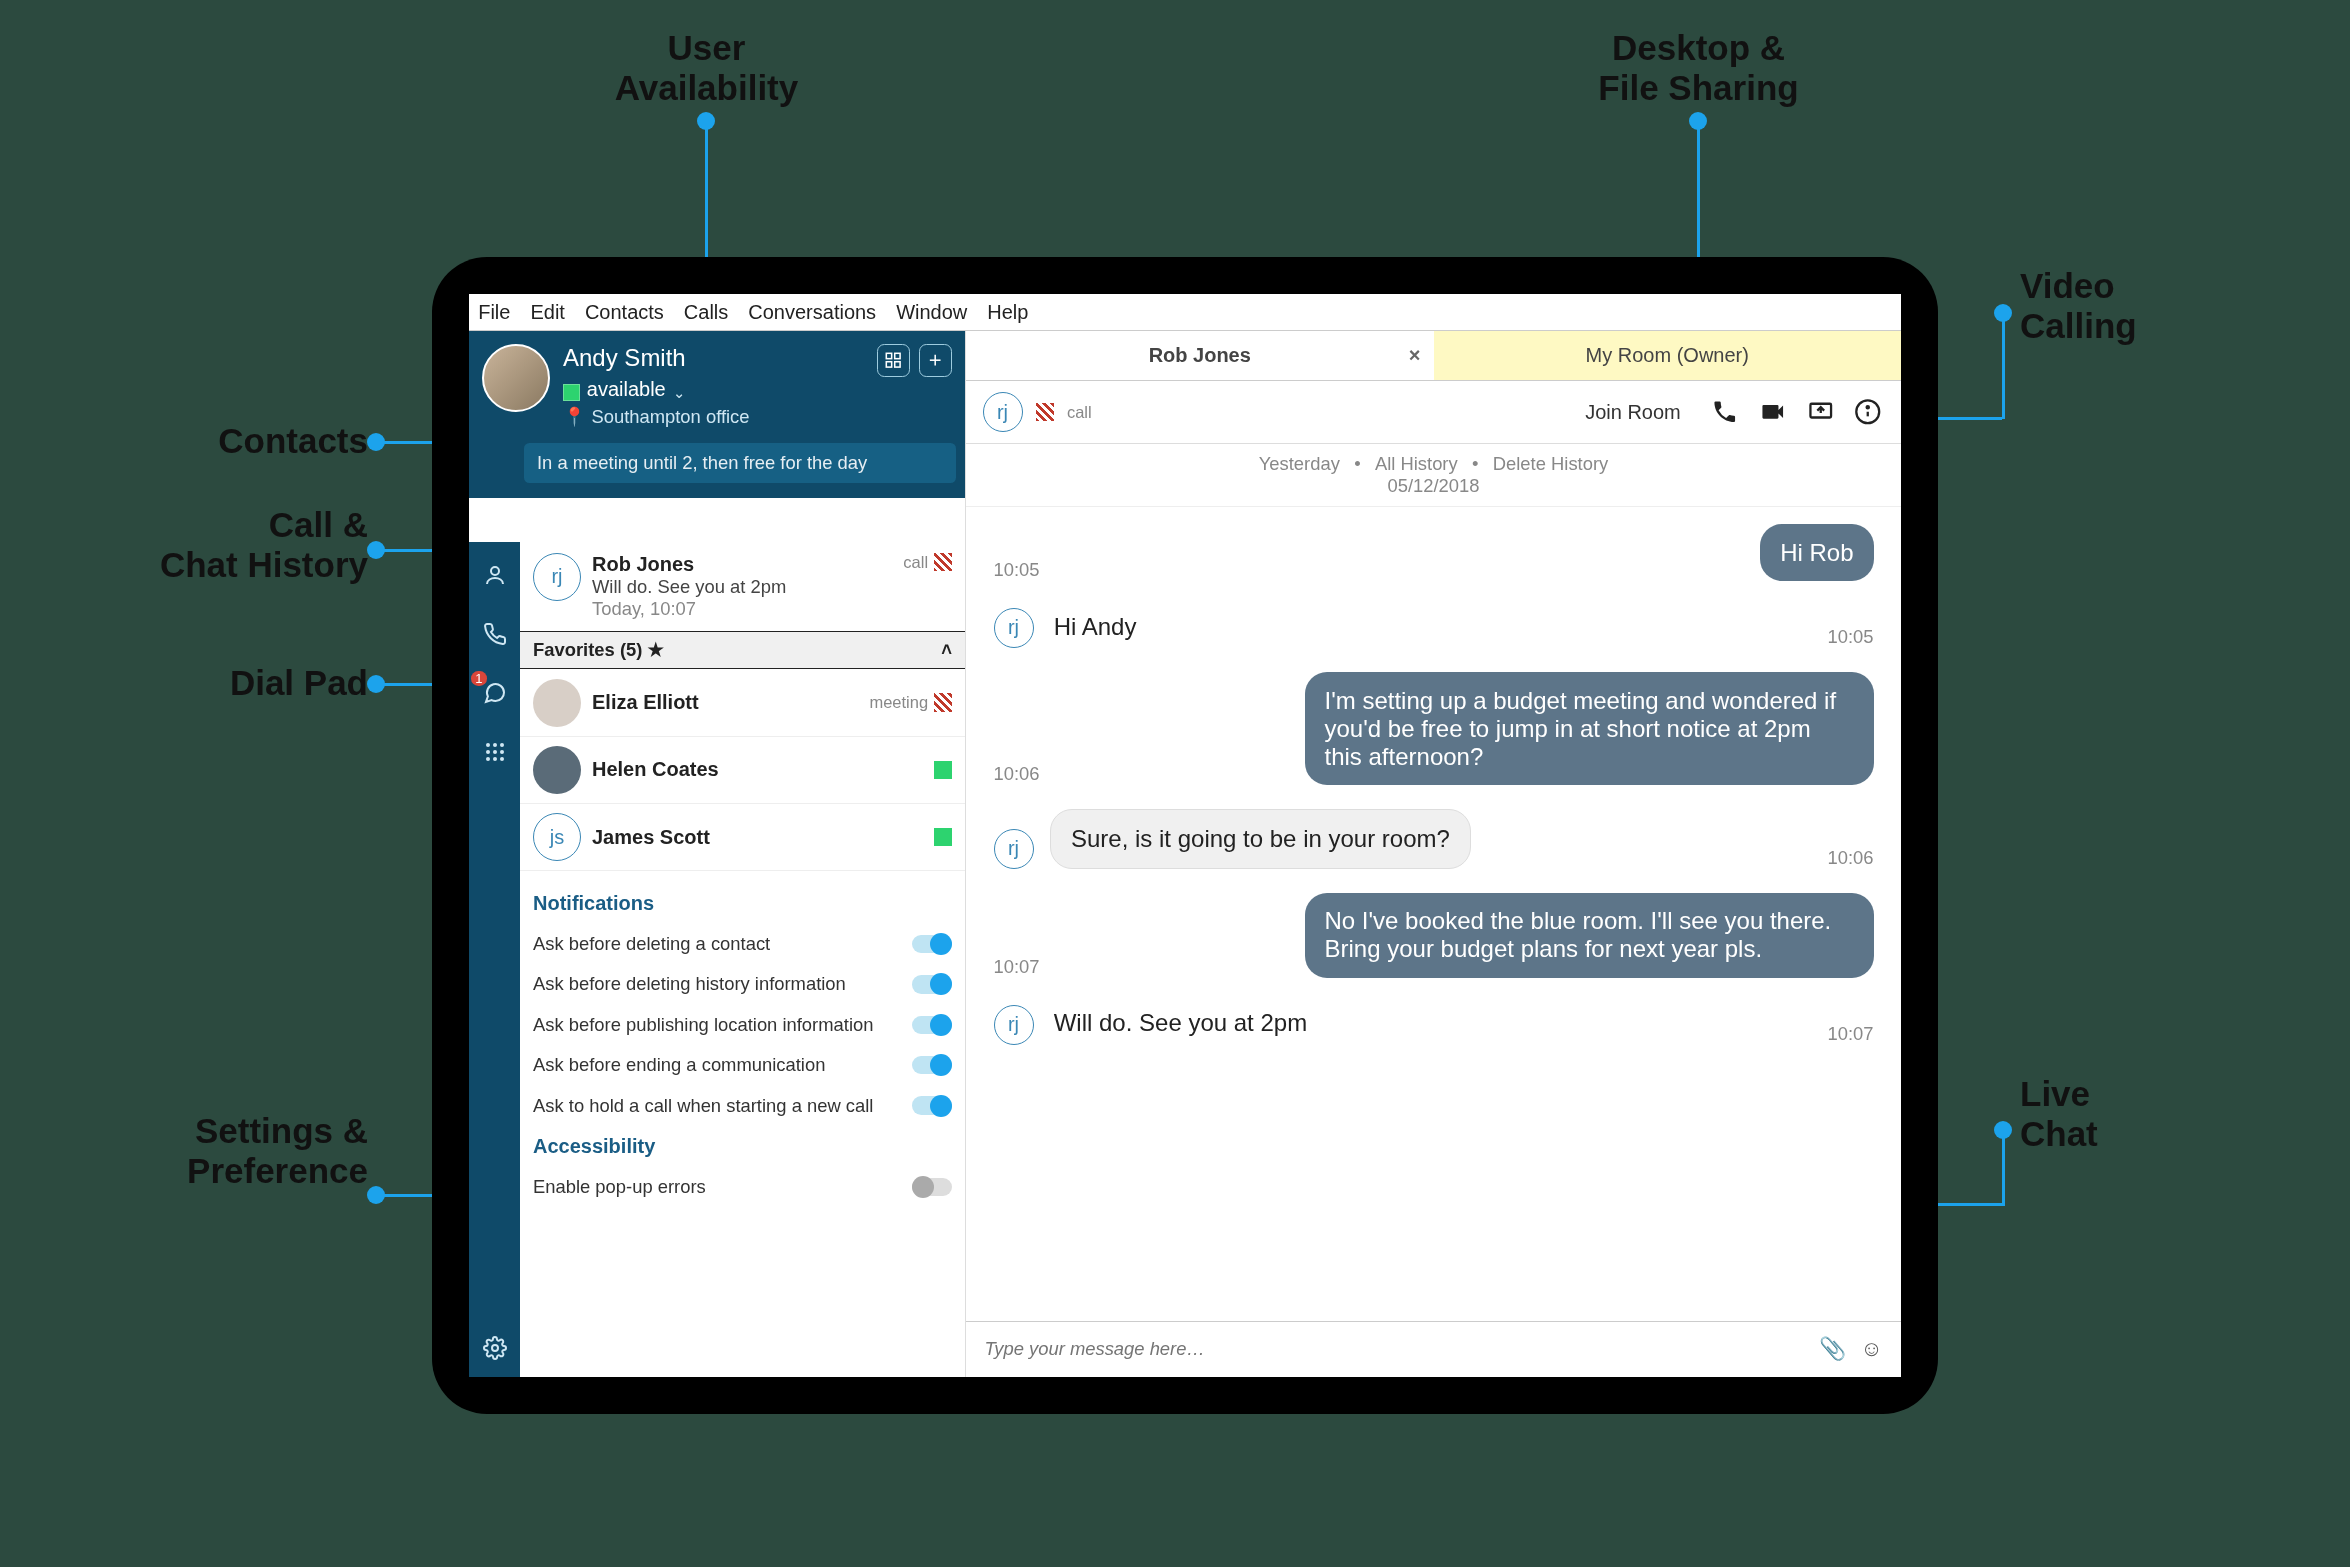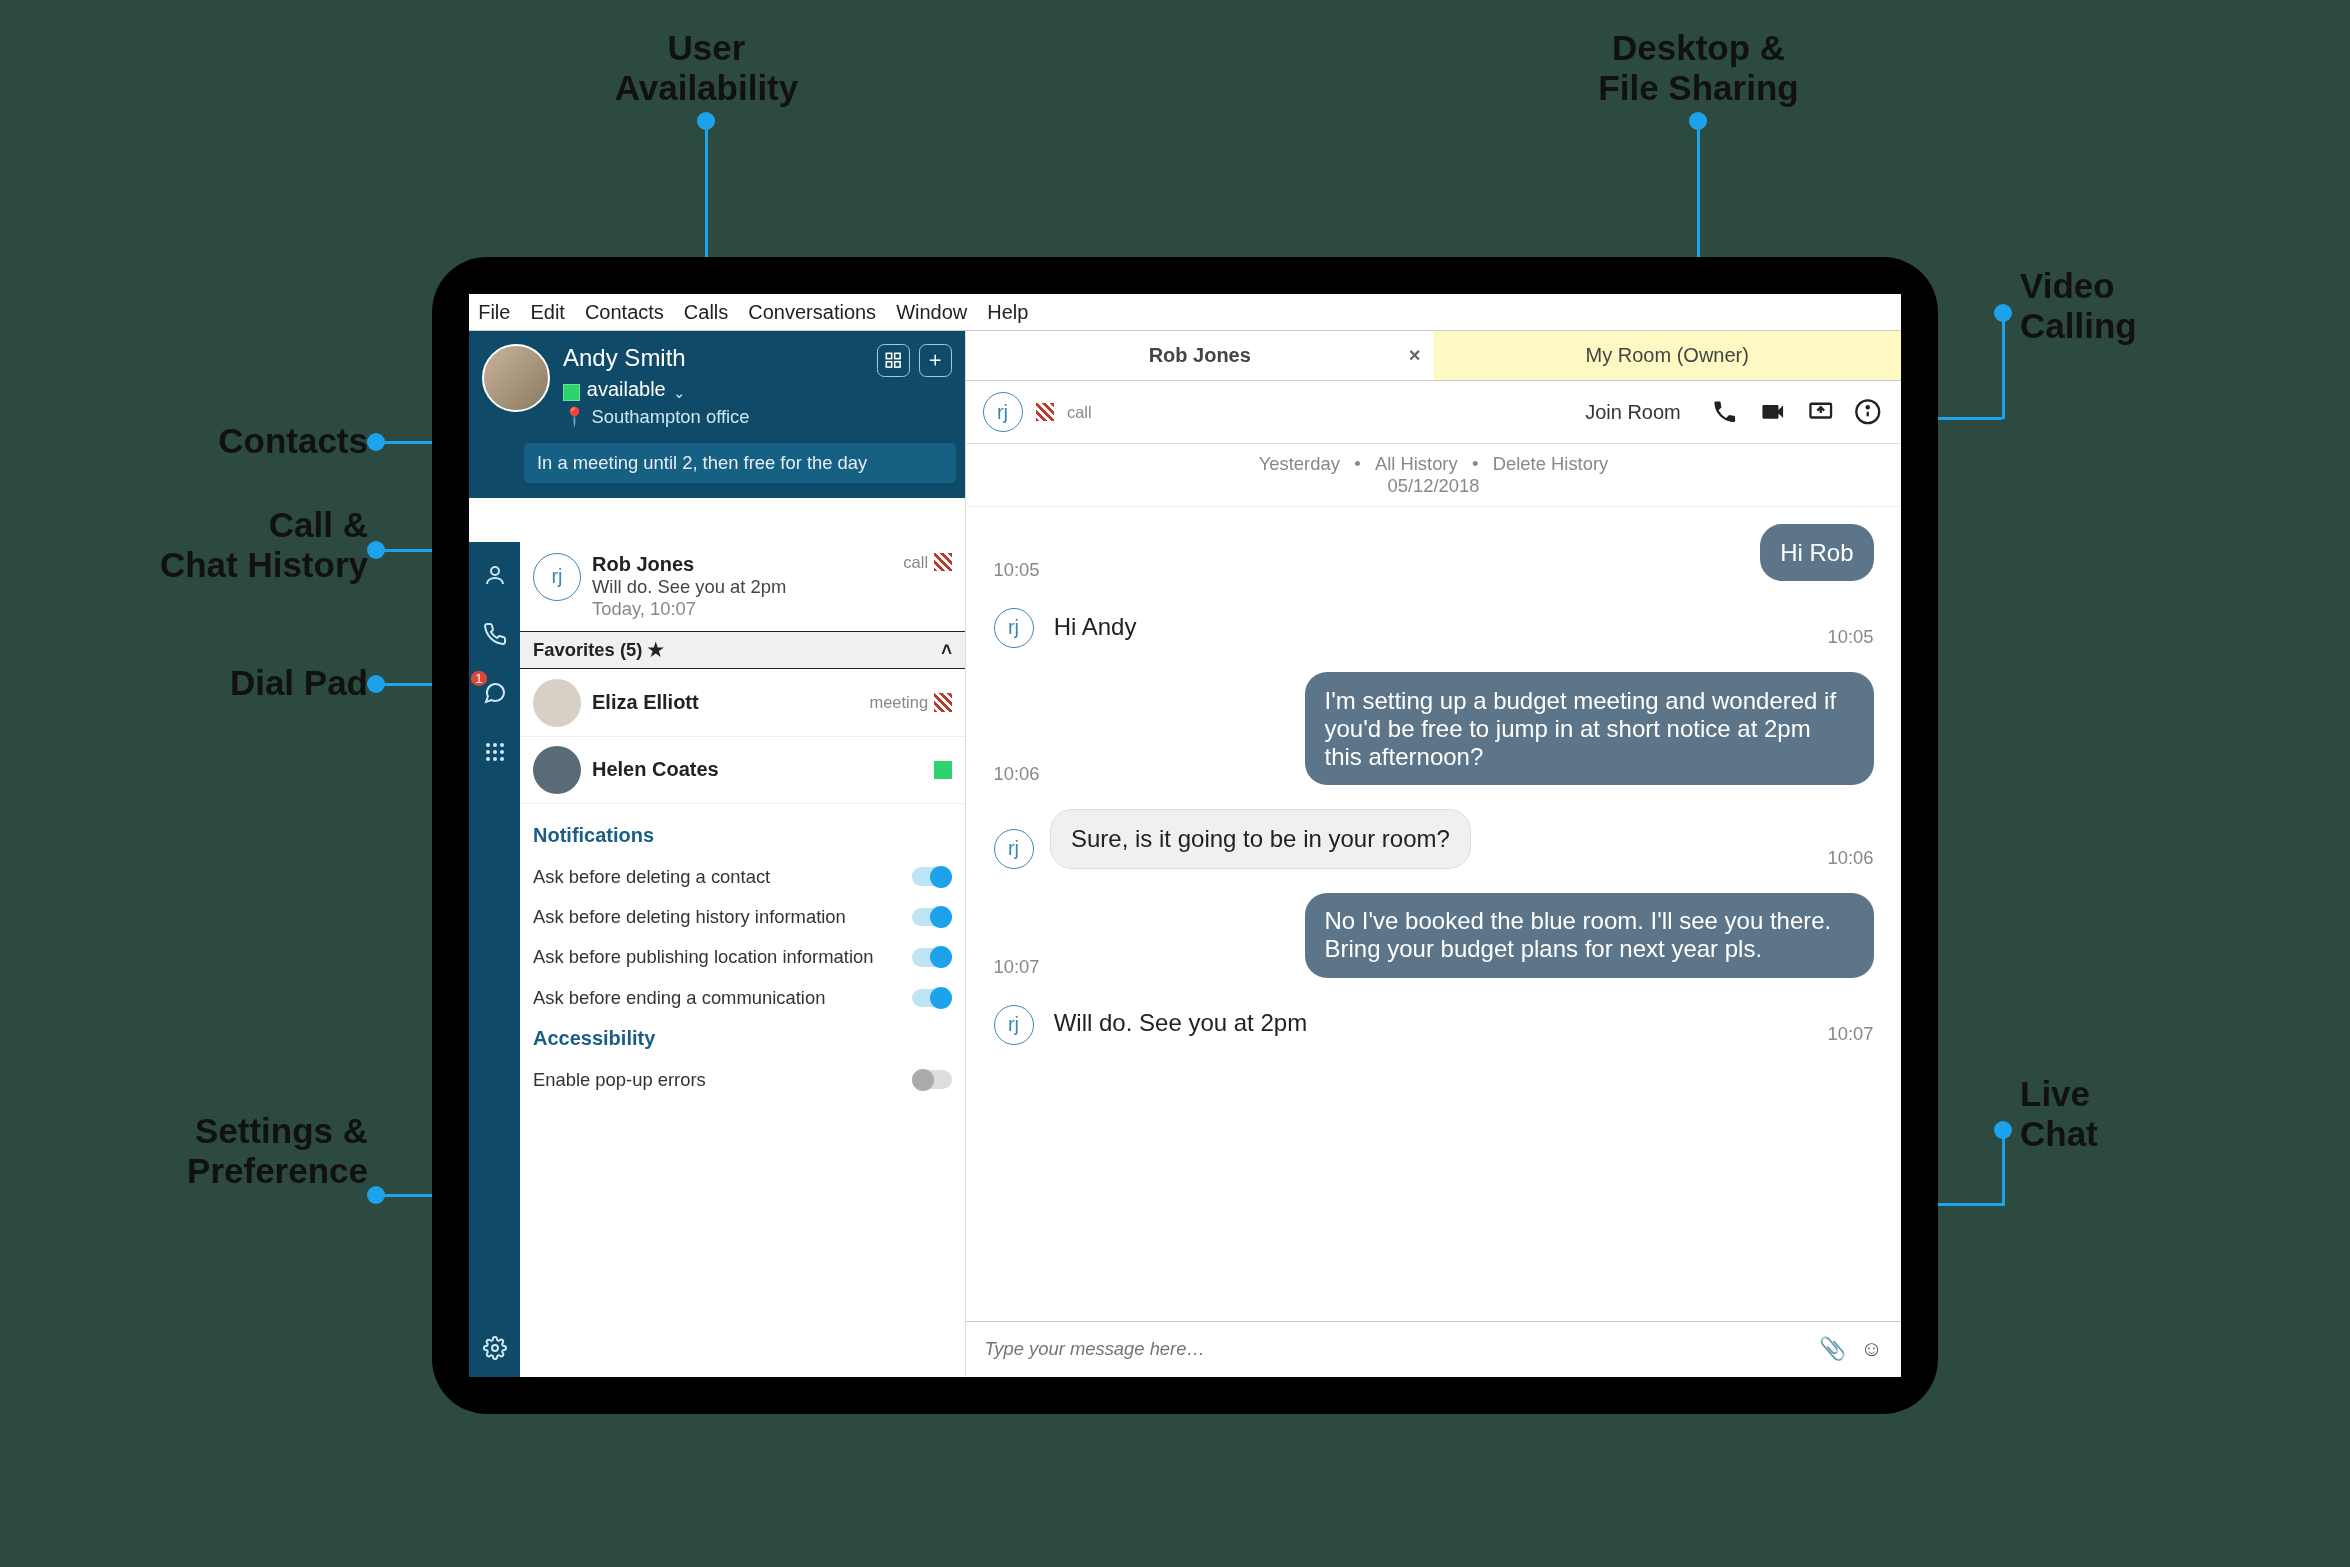--- a/index.html
+++ b/index.html
@@ -339,37 +339,46 @@
               <span class="meet-tag">
                   <span>meeting</span>
                   <span class="hatched"></span>
                 </span>
             </div>
             <div class="contact-row">
               <div class="avatar-ph2"></div>
               <span class="nm">Helen Coates</span>
               <span class="sq-green"></span>
             </div>
+            <div class="contact-row">
+              <div class="avatar-sm">js</div>
+              <span class="nm">James Scott</span>
+              <span class="sq-green"></span>
+            </div>
 
             <div class="settings-blk">
               <div class="set-hdr">Notifications</div>
               <div class="set-row">
                   <span>Ask before deleting a contact</span>
                   <span class="toggle on"></span>
                 </div>
               <div class="set-row">
                   <span>Ask before deleting history information</span>
                   <span class="toggle on"></span>
                 </div>
               <div class="set-row">
                   <span>Ask before publishing location information</span>
                   <span class="toggle on"></span>
                 </div>
               <div class="set-row">
                   <span>Ask before ending a communication</span>
+                  <span class="toggle on"></span>
+                </div>
+              <div class="set-row">
+                  <span>Ask to hold a call when starting a new call</span>
                   <span class="toggle on"></span>
                 </div>
               <div class="set-hdr">Accessibility</div>
               <div class="set-row">
                   <span>Enable pop-up errors</span>
                   <span class="toggle off"></span>
                 </div>
             </div>
           </div>
         </div>

